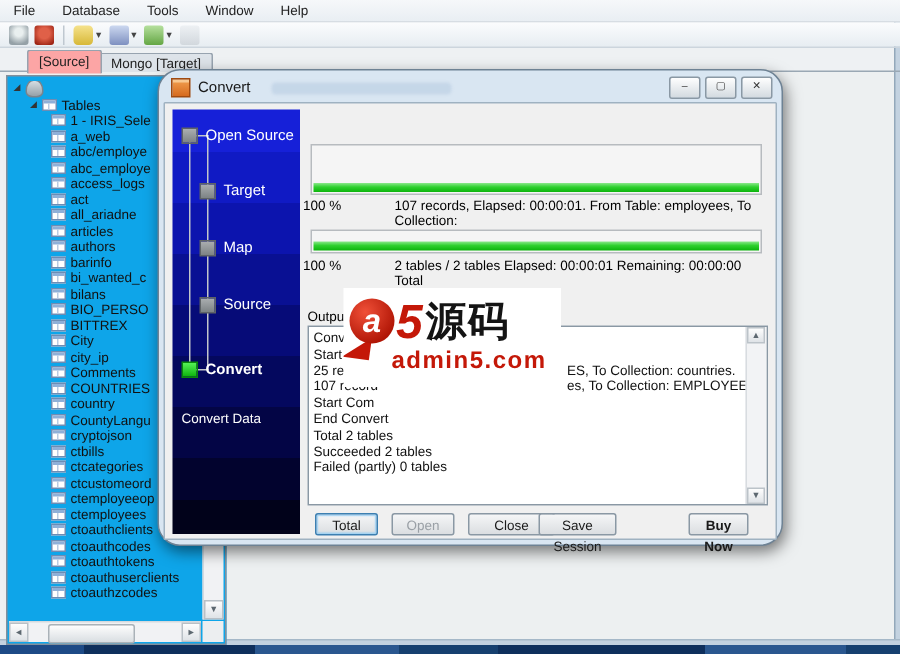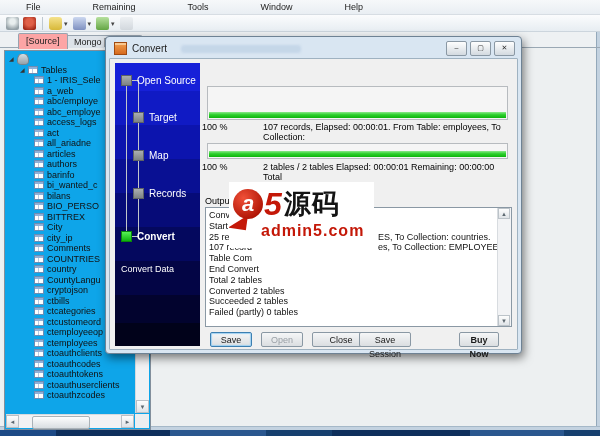--- a/index.html
+++ b/index.html
@@ -2,21 +2,21 @@
 <html><head>
 <meta charset="utf-8">
 <style>
   html,body{margin:0;padding:0}
   body{width:600px;height:436px;position:relative;overflow:hidden;
        font-family:"Liberation Sans",sans-serif;background:#eef1f3;font-size:9px;color:#111}
 
   
   .menubar{position:absolute;left:0;top:0;width:100%;height:14px;background:linear-gradient(#f6f8fa,#e9eef3);
            border-bottom:1px solid #d7dde3;display:flex;align-items:center;z-index:1}
-  .menu-item{padding:0 26px;color:#222}
+  .menu-item{padding:0 9px;color:#222}
   .toolbar{position:absolute;left:0;top:15px;width:100%;height:17px;background:linear-gradient(#fbfcfd,#e7edf2);
            border-bottom:1px solid #ccd5dd;display:flex;align-items:center;padding-left:4px;z-index:1;box-sizing:border-box}
   .tbtn{width:13px;height:13px;margin:0 2px;border-radius:2px;flex:none}
   .tsep{width:1px;height:13px;background:#bfc8d0;margin:0 4px;flex:none}
   .tdrop{font-size:7px;color:#444;margin-right:3px;line-height:13px}
   .ic-connect{background:radial-gradient(circle at 50% 35%,#e9efef 25%,#95a1a7 75%)}
   .ic-disconnect{background:radial-gradient(circle at 50% 40%,#e06048 35%,#9c2414 85%)}
   .ic-newdb{background:linear-gradient(#f5e28c,#d7b838);border-radius:3px}
   .ic-window{background:linear-gradient(#ccd8f0,#7e90c0);border-radius:2px}
   .ic-export{background:linear-gradient(#b6e09e,#64a644);border-radius:2px}
@@ -54,22 +54,22 @@
   .hsb{position:absolute;left:1px;bottom:1px;right:16px;height:14px;background:#f1f2f4;border-top:1px solid #d5dade;box-sizing:border-box}
   .sb-arrow{position:absolute;font-size:6px;color:#5d6870;width:13px;height:13px;line-height:13px;text-align:center;
             background:linear-gradient(#fdfdfd,#dfe3e7);border:1px solid #b9c0c6;box-sizing:border-box}
   .vsb .up{top:0;left:0}.vsb .down{bottom:0;left:0}
   .hsb .left{left:0;top:0}.hsb .right{right:0;top:0}
   .hsb .thumb{position:absolute;left:26px;top:1px;width:56px;height:11px;background:linear-gradient(#fdfdfd,#d9dee2);
               border:1px solid #aab2b8;border-radius:2px}
   .sbcorner{position:absolute;right:1px;bottom:1px;width:14px;height:14px;background:#eceef0}
 
   
-  .dialog{position:absolute;left:105px;top:36px;width:415px;height:316px;z-index:10;
-          background:#d9e6f2;border:1px solid #6e8294;border-radius:4px;
+  .dialog{position:absolute;left:105px;top:46px;width:415px;height:316px;z-index:10;
+          background:#d9e6f2;border:1px solid #6e8294;border-radius:15px;
           box-shadow:2px 4px 10px rgba(0,0,0,.5)}
   .dtitle{position:absolute;left:3px;top:2px;right:3px;height:19px;display:flex;align-items:center;padding:0 3px;font-size:10px;color:#1a1a1a}
   .dicon{width:11px;height:11px;margin:0 5px 0 2px;flex:none;border:1px solid #a04a10;
          background:linear-gradient(#f2a050,#d66a1e);box-shadow:inset 0 2px 0 #f8c890}
   .smudge{width:120px;height:8px;margin-left:14px;background:rgba(160,185,215,.35);border-radius:3px;filter:blur(1px)}
   .dctrl{position:absolute;right:6px;top:4px;display:flex;gap:3px}
   .dwbtn{width:19px;height:13px;border:1px solid #8a98a4;border-radius:2px;background:linear-gradient(#fefefe,#d3dae0);
          font-size:7px;line-height:12px;text-align:center;color:#333}
   .dframe{position:absolute;left:3px;top:21px;right:3px;bottom:3px;background:#f0f0f0;border:1px solid #9fb2c1;border-radius:1px}
 
@@ -133,21 +133,21 @@
   .wm-check{position:absolute;left:0px;top:32px;width:0;height:0;border-left:18px solid transparent;
             border-bottom:15px solid #c41808;transform:rotate(8deg)}
 </style>
 </head>
 <body>
 
 <div class="menubar">
   <div style="display:flex">
 
   <span class="menu-item">File</span>
-      <span class="menu-item">Remaining</span>
+      <span class="menu-item">Database</span>
       <span class="menu-item">Tools</span>
       <span class="menu-item">Window</span>
       <span class="menu-item">Help</span>
     </div>
 </div>
 
 <div class="toolbar">
   <div style="display:flex;align-items:center">
 
   <span class="tbtn ic-connect"></span>
@@ -387,21 +387,21 @@
             <span class="slabel">Target</span>
           </div>
 
           <div class="step">
             <span class="sq"></span>
             <span class="slabel">Map</span>
           </div>
 
           <div class="step">
             <span class="sq"></span>
-            <span class="slabel">Records</span>
+            <span class="slabel">Source</span>
           </div>
 
           <div class="step active">
             <span class="sq"></span>
             <span class="slabel">Convert</span>
           </div>
         </div>
       <div class="sfoot">Convert Data</div>
     </div>
 
@@ -442,56 +442,52 @@
               <span class="ol">25 records</span>
               <span class="or">ES,   To Collection: countries.</span>
             </div>
 
             <div class="oline">
               <span class="ol">107 record</span>
               <span class="or">es,   To Collection: EMPLOYEES.</span>
             </div>
 
             <div class="oline">
-              <span class="ol">Table Com</span>
+              <span class="ol">Start Com</span>
               <span class="or"></span>
             </div>
 
             <div class="oline">
               <span class="ol">End Convert</span>
               <span class="or"></span>
             </div>
 
             <div class="oline">
               <span class="ol">Total 2 tables</span>
               <span class="or"></span>
             </div>
 
-            <div class="oline">
-              <span class="ol">Converted 2 tables</span>
-              <span class="or"></span>
-            </div>
 
             <div class="oline">
               <span class="ol">Succeeded 2 tables</span>
               <span class="or"></span>
             </div>
 
             <div class="oline">
               <span class="ol">Failed (partly) 0 tables</span>
               <span class="or"></span>
             </div>
           </div>
         <div class="osb">
           <span class="oarr oup">▲</span>
           <span class="oarr odn">▼</span>
         </div>
       </div>
 
-      <div class="btn btn-back">Save</div>
+      <div class="btn btn-back">Total</div>
       <div class="btn btn-stop">Open</div>
       <div class="btn btn-close">Close</div>
       <div class="btn btn-save">Save Session</div>
       <div class="btn btn-buy">Buy Now</div>
     </div>
   </div>
 
   <div class="watermark">
     <span class="wm-check"></span>
     <div class="wm-top">

